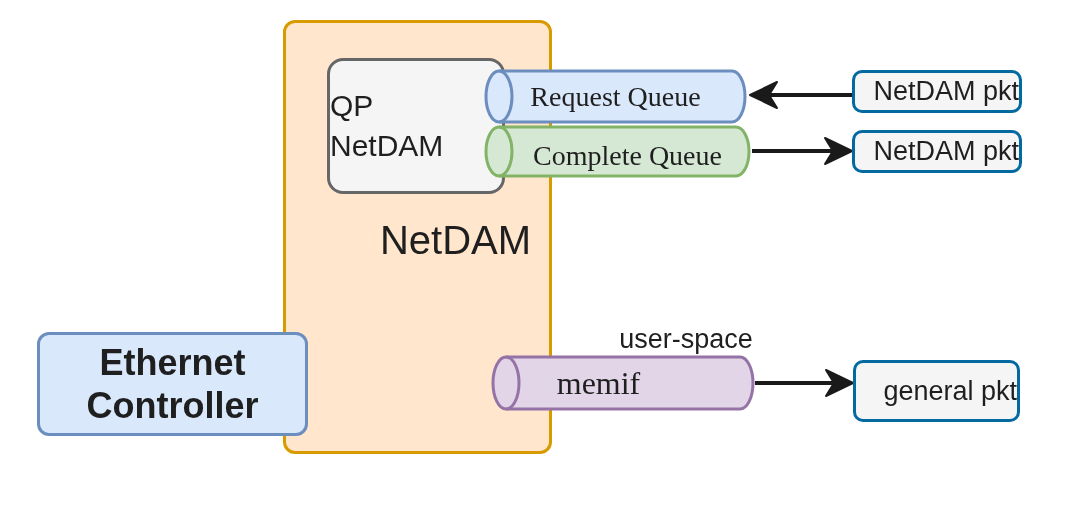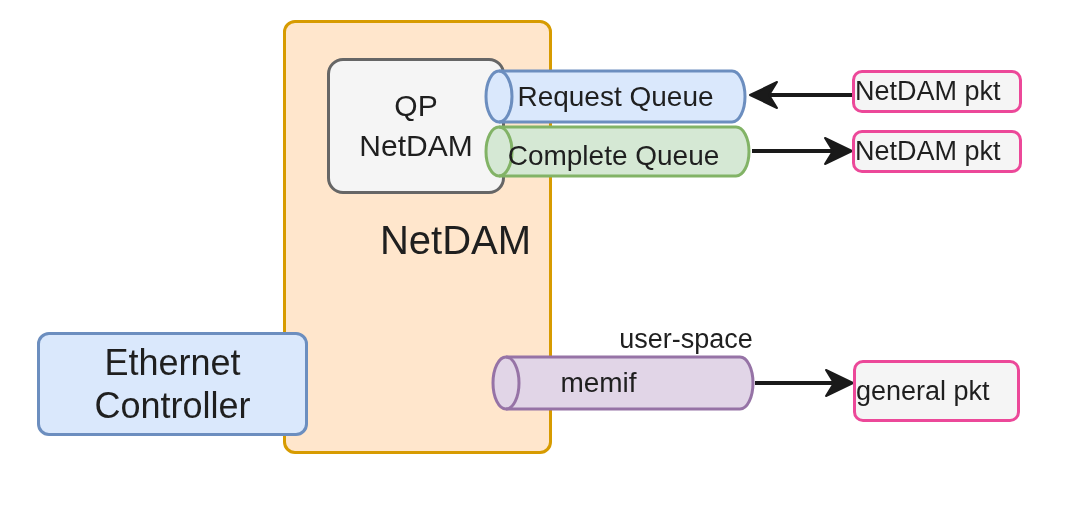--- a/index.html
+++ b/index.html
@@ -34,67 +34,69 @@
     margin-left: 38px;
   }
 
   
   .qp-box {
     left: 327px; top: 58px; width: 178px; height: 136px;
     background: #f5f5f5;
     border: 3px solid #666666;
     border-radius: 16px;
     display: flex; flex-direction: column;
-    align-items: center; justify-content: center;
+    align-items: flex-start; justify-content: center;
     font-size: 30px; line-height: 40px;
     text-align: center;
     z-index: 3;
   }
 
   
   .eth-box {
     left: 37px; top: 332px; width: 271px; height: 104px;
     background: #dae8fc;
     border: 3px solid #6c8ebf;
     border-radius: 12px;
     display: flex; flex-direction: column;
     align-items: center; justify-content: center;
     font-size: 36px; line-height: 43px;
     text-align: center;
     z-index: 4;
+    font-weight: bold;
   }
 
   
   .cyl-svg { overflow: visible; z-index: 5; }
   .cyl-label {
     display: flex; align-items: center; justify-content: center;
     text-align: center;
     z-index: 6;
+    font-family: Liberation Serif, serif;
   }
   .req-cyl   { left: 486px; top: 71px;  width: 259px; height: 51px; }
   .req-label { left: 486px; top: 71px;  width: 259px; height: 51px; font-size: 28px; }
   .cmp-cyl   { left: 486px; top: 127px; width: 263px; height: 49px; }
-  .cmp-label { left: 482px; top: 127px; width: 263px; height: 57px; font-size: 28px; }
+  .cmp-label { left: 496px; top: 127px; width: 263px; height: 57px; font-size: 28px; }
   .mem-cyl   { left: 493px; top: 357px; width: 260px; height: 52px; }
-  .mem-label { left: 493px; top: 357px; width: 211px; height: 52px; font-size: 28px; }
+  .mem-label { left: 493px; top: 357px; width: 211px; height: 52px; font-size: 32px; }
 
   .userspace-label {
     left: 600px; top: 326px; width: 134px; height: 27px;
     font-size: 27px; line-height: 27px;
     text-align: center;
     z-index: 6;
     margin-left: 19px;
   }
 
   
   .pkt-box {
     background: #f5f5f5;
-    border: 3px solid #ec4899;
+    border: 3px solid #0369a1;
     border-radius: 10px;
-    display: flex; align-items: center; justify-content: flex-start;
+    display: flex; align-items: center; justify-content: flex-end;
     font-size: 27px;
     text-align: center;
     z-index: 5;
   }
   .pkt-req { left: 852px; top: 70px;  width: 170px; height: 43px; }
   .pkt-cmp { left: 852px; top: 130px; width: 170px; height: 43px; }
   .pkt-gen { left: 853px; top: 360px; width: 167px; height: 62px; }
 
   .arrow-layer {
     left: 0; top: 0; width: 1080px; height: 505px;

